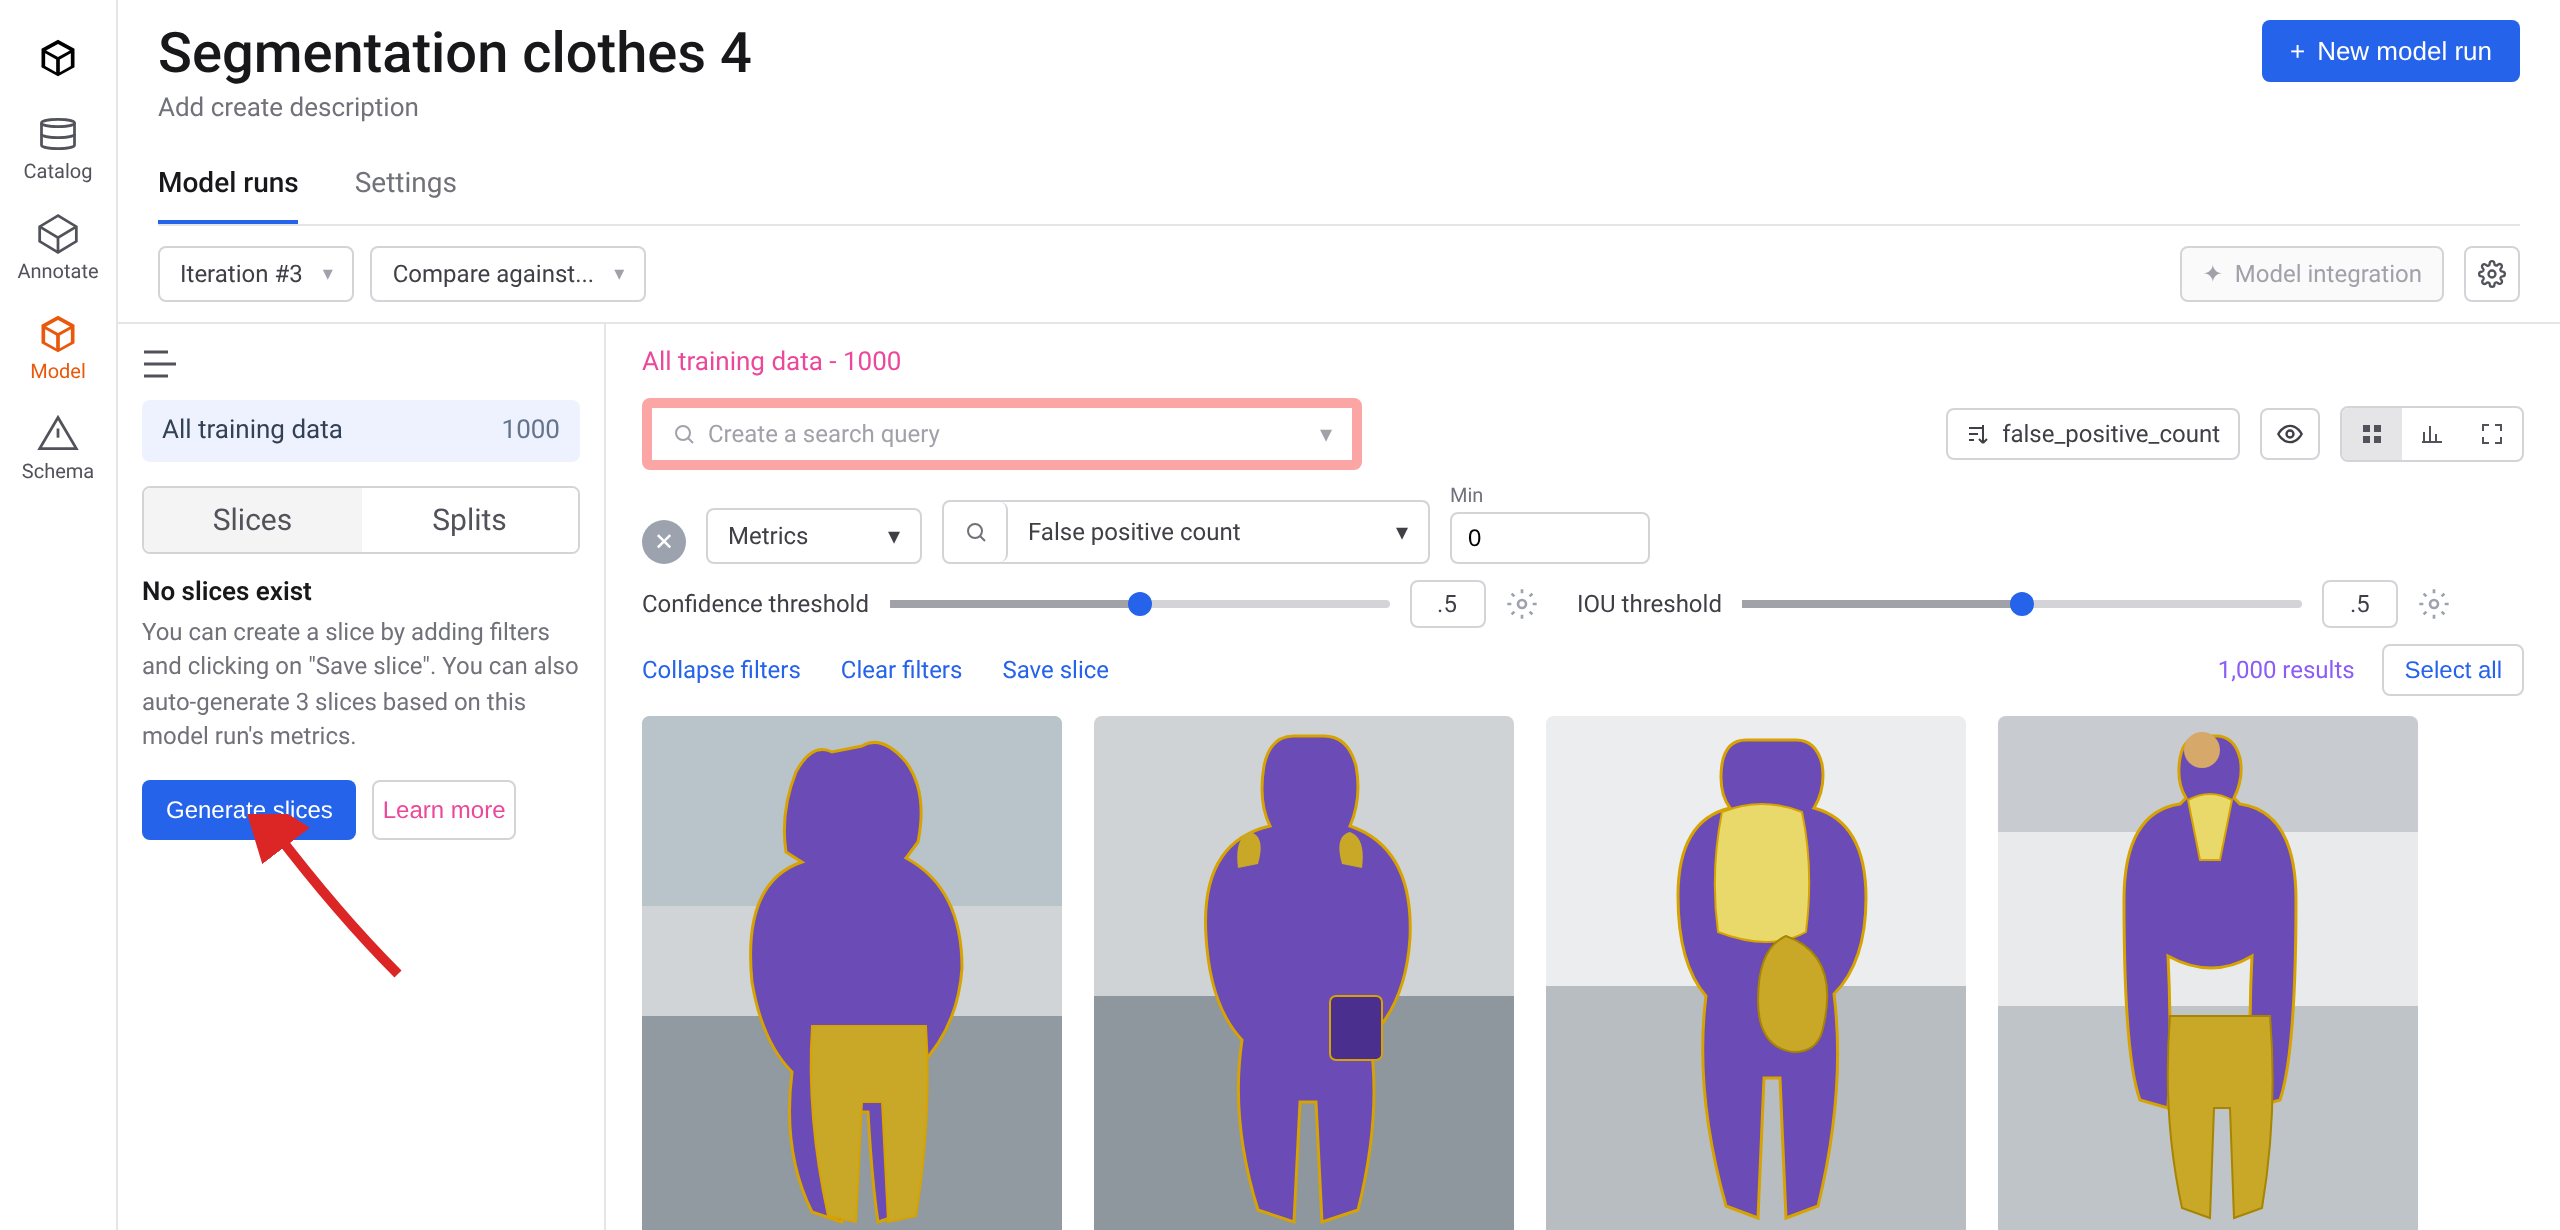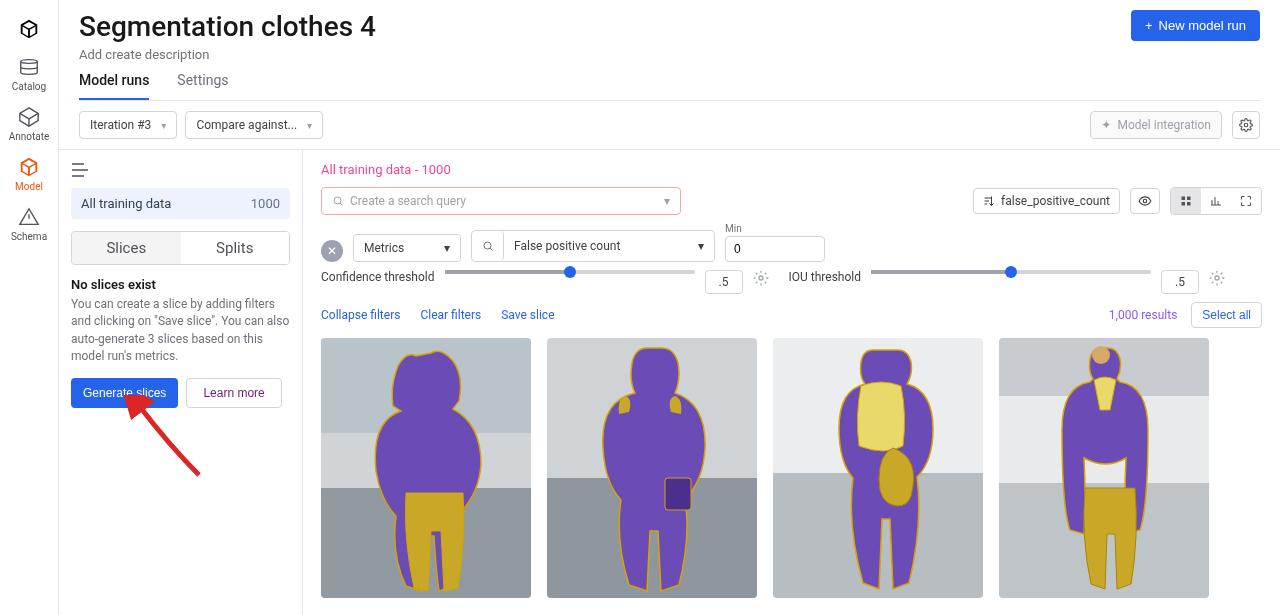--- a/index.html
+++ b/index.html
@@ -9,21 +9,21 @@
 .rail .logo { width: 22px; height: 24px; color:#000; }
 .rail .navitem { display: flex; flex-direction: column; align-items: center; gap: 3px; font-size: 10px; color: #52525b; cursor: pointer; }
 .rail .navitem.active { color: #ea580c; }
 .rail .navitem svg { width: 22px; height: 22px; }
 .main { flex: 1; display: flex; flex-direction: column; }
 .header { padding: 10px 20px 0 20px; }
 .titlerow { display: flex; align-items: flex-start; justify-content: space-between; }
 h1 { font-size: 28px; font-weight: 500; color: #18181b; }
 .desc { font-size: 13px; color: #71717a; margin-top: 4px; cursor: text; }
 .btn-primary { background: #2563eb; color: #fff; border: none; border-radius: 4px; padding: 8px 14px; font-size: 13px; display: inline-flex; align-items: center; gap: 6px; cursor: pointer; }
-.tabs { display: flex; gap: 28px; margin-top: 10px; border-bottom: 1px solid #e5e5e7; }
+.tabs { display: flex; gap: 28px; margin-top: 22px; border-bottom: 1px solid #e5e5e7; }
 .tab { font-size: 14px; color: #71717a; padding-bottom: 10px; cursor: pointer; border-bottom: 2px solid transparent; }
 .tab.active { color: #18181b; border-bottom-color: #2563eb; font-weight: 500; }
 .toolbar { display: flex; align-items: center; justify-content: space-between; padding: 10px 20px; }
 .toolbar-left { display: flex; gap: 8px; }
 .select { border: 1px solid #d4d4d8; border-radius: 4px; padding: 6px 10px; font-size: 12px; display: inline-flex; align-items: center; gap: 10px; cursor: pointer; background: #fff; color:#3f3f46; }
 .select .chev { font-size: 10px; color: #a1a1aa; }
 .toolbar-right { display: flex; align-items: center; gap: 10px; }
 .ghost-btn { border: 1px solid #d4d4d8; border-radius: 4px; padding: 6px 10px; font-size: 12px; color: #a1a1aa; background:#fafafa; display: inline-flex; align-items: center; gap: 6px; cursor: default; }
 .icon-btn { border: 1px solid #d4d4d8; border-radius: 4px; width: 28px; height: 28px; display: inline-flex; align-items: center; justify-content: center; cursor: pointer; color:#52525b; }
 .content { display: flex; flex: 1; border-top: 1px solid #e5e5e7; overflow: hidden; }
@@ -31,40 +31,40 @@
 .hamb { width: 18px; height: 14px; color:#52525b; cursor:pointer; }
 .sliceheader { background: #eef2ff; border-radius: 4px; padding: 8px 10px; display: flex; justify-content: space-between; font-size: 13px; color:#334155; }
 .sliceheader .count { color:#64748b; }
 .pillrow { display: flex; border: 1px solid #d4d4d8; border-radius: 4px; overflow: hidden; }
 .pill { flex: 1; text-align: center; font-size: 15px; padding: 7px 0; cursor: pointer; background:#fff; color:#52525b; }
 .pill.active { background: #f4f4f5; }
 .slice-empty-title { font-size: 13px; font-weight: 600; color:#18181b; }
 .slice-empty-text { font-size: 12px; color: #71717a; line-height: 1.45; margin-top:4px; }
 .slice-actions { display: flex; gap: 8px; margin-top: 12px; }
 .btn-blue { background: #2563eb; color: #fff; border: none; border-radius: 4px; padding: 7px 12px; font-size: 12px; cursor: pointer; }
-.btn-outline { background: #fff; color: #701a75; border: 1px solid #d4d4d8; border-radius: 4px; padding: 7px 16px; font-size: 12px; cursor: pointer; }
+.btn-outline { background: #fff; color: #ec4899; border: 1px solid #d4d4d8; border-radius: 4px; padding: 7px 4px; font-size: 12px; cursor: pointer; }
 .results { flex: 1; padding: 12px 18px; overflow:hidden; }
 .results-title { font-size: 13px; color: #ec4899; margin-bottom: 10px; }
 .filterrow1 { display: flex; align-items: center; gap: 10px; margin-bottom: 8px; }
-.searchbox { flex: 0 0 360px; border: 1px solid #fca5a5; border-radius: 4px; padding: 6px 10px; font-size: 12px; color:#a1a1aa; display:flex; align-items:flex-start; justify-content:space-between; cursor:text;gap:17px; }
+.searchbox { flex: 0 0 360px; border: 5px solid #fca5a5; border-radius: 4px; padding: 6px 10px; font-size: 12px; color:#a1a1aa; display:flex; align-items:flex-start; justify-content:space-between; cursor:text;gap:17px; }
 .chipgroup { display: flex; gap: 10px; align-items:center; }
 .sortchip { border: 1px solid #d4d4d8; border-radius: 4px; padding: 5px 9px; font-size: 12px; color:#3f3f46; display:inline-flex; align-items:center; gap:6px; cursor:pointer; }
 .viewtoggle { display: flex; border: 1px solid #d4d4d8; border-radius: 4px; overflow:hidden; }
 .viewtoggle .vt { width: 30px; height: 26px; display:inline-flex; align-items:center; justify-content:center; cursor:pointer; color:#52525b; }
 .viewtoggle .vt.active { background:#e5e5e7; }
 .filterrow2 { display:flex; align-items:flex-end; gap:10px; margin-bottom:8px; }
 .round-x { width: 22px; height: 22px; border-radius: 50%; background:#9ca3af; color:#fff; display:inline-flex; align-items:center; justify-content:center; font-size:12px; cursor:pointer; flex-shrink:0; }
 .metric-select { border:1px solid #d4d4d8; border-radius:4px; padding:6px 10px; font-size:12px; display:inline-flex; align-items:center; gap:8px; cursor:pointer; color:#3f3f46; }
 .search-icon-box { border:1px solid #d4d4d8; border-radius:4px; width:32px; height:30px; display:inline-flex; align-items:center; justify-content:center; color:#71717a; cursor:pointer; }
 .wide-select { border:1px solid #d4d4d8; border-radius:4px; padding:6px 10px; font-size:12px; display:flex; align-items:center; justify-content:space-between; width:210px; cursor:pointer; color:#3f3f46; }
 .minmax { display:flex; flex-direction:column; }
 .minmax label { font-size:10px; color:#71717a; margin-bottom:2px; }
 .minmax input { border:1px solid #d4d4d8; border-radius:4px; padding:5px 8px; font-size:12px; width:100px; }
 .sliderrow { display:flex; align-items:center; gap:20px; margin-bottom:8px; font-size:12px; color:#3f3f46; }
-.slider-group { display:flex; gap:10px; }
+.slider-group { display:flex; align-items:center; gap:10px; }
 .slider { width: 250px; height: 4px; background:#d4d4d8; border-radius:2px; position:relative; cursor:pointer; }
 .slider .thumb { position:absolute; top:-4px; width:12px; height:12px; border-radius:50%; background:#2563eb; }
 .slider .fill { position:absolute; top:0; height:4px; background:#a1a1aa; }
 .slider-val { border:1px solid #d4d4d8; border-radius:4px; padding:4px 8px; font-size:12px; width:38px; text-align:center; }
 .gear { width:16px; height:16px; color:#9ca3af; cursor:pointer; }
 .linkrow { display:flex; align-items:center; justify-content:space-between; margin: 6px 0 10px 0; }
 .linkrow .links { display:flex; gap:20px; font-size:12px; }
 .linkrow .links a { color:#2563eb; cursor:pointer; }
 .resultcount { font-size:12px; color:#8b5cf6; }
 .selectall { border:1px solid #d4d4d8; border-radius:4px; padding:5px 10px; font-size:12px; color:#2563eb; cursor:pointer; background:#fff; margin-left:10px; }

